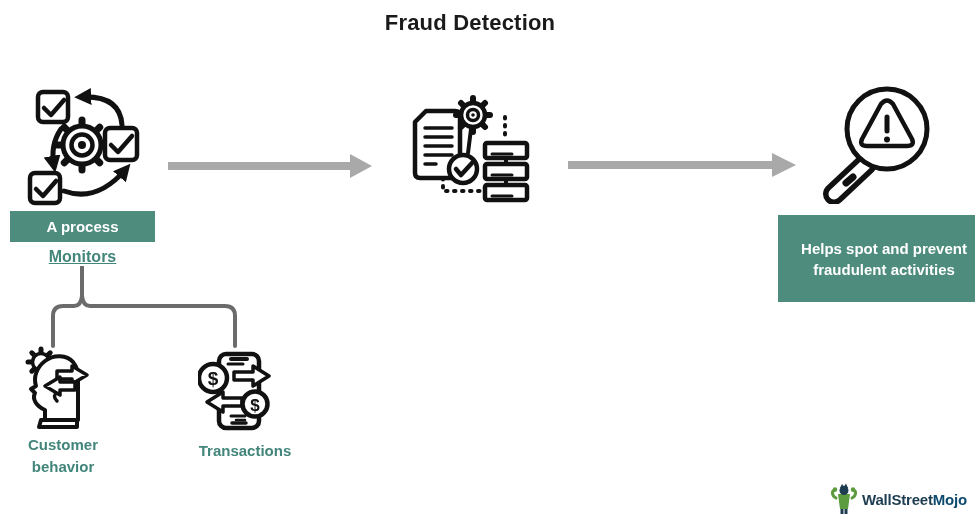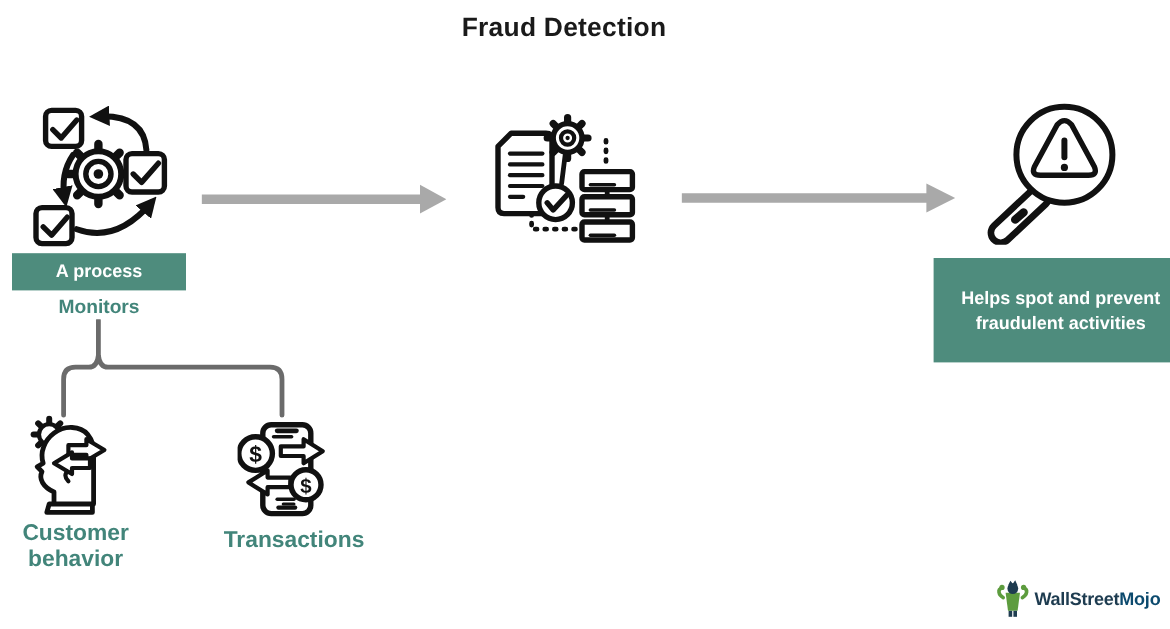--- a/index.html
+++ b/index.html
@@ -11,23 +11,23 @@
   #title{
     top:10px;left:0;width:940px;text-align:center;
     font-size:22px;font-weight:bold;color:#1a1a1a;letter-spacing:.2px;
   }
   .stage-box{
     background:#4e8c7d;color:#ffffff;font-weight:bold;font-size:15px;
     display:flex;align-items:center;justify-content:center;text-align:center;
     line-height:21px;padding:4px 8px;box-sizing:border-box;
   }
   .teal-label{
-    color:#42857a;font-weight:bold;font-size:19px;text-align:center;line-height:22px;
-  }
-  #monitors-label{font-size:16px;}
+    color:#42857a;font-weight:bold;font-size:15px;text-align:center;line-height:22px;
+  }
+  #monitors-label{font-size:16px;text-decoration:underline;}
   svg{display:block;}
   .logo{display:flex;align-items:center;gap:4px;}
   .logo-text{font-size:15px;font-weight:bold;letter-spacing:-0.2px;white-space:nowrap;}
   .logo-dark{color:#1e3c50;}
   .logo-teal{color:#0c4a6e;}
 </style>
 </head>
 <body>
 
 <div id="canvas">

